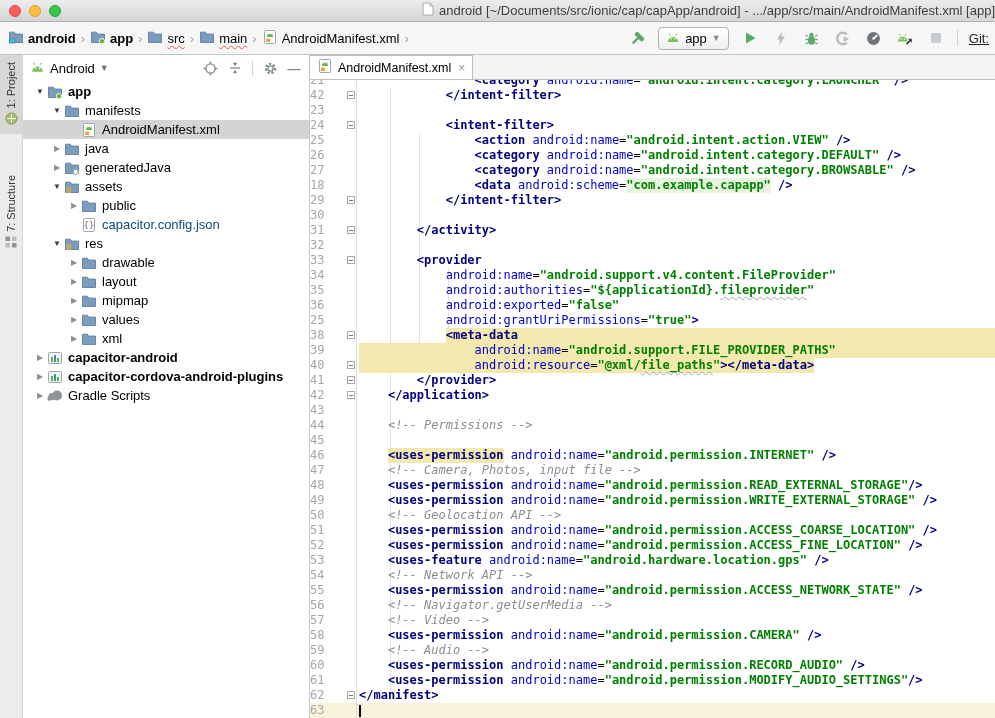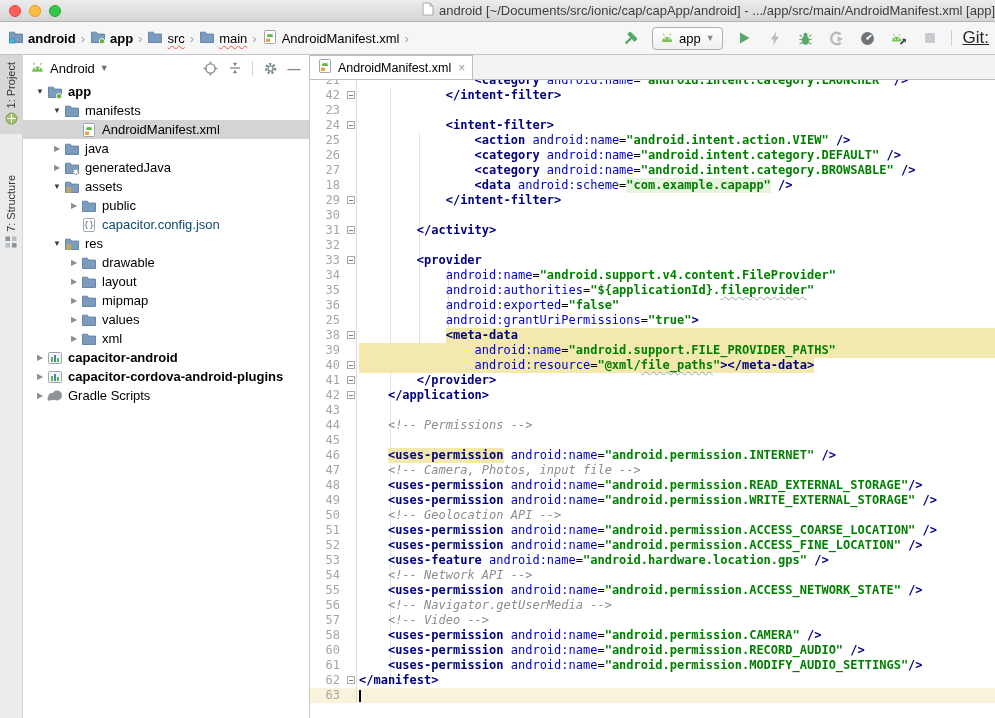--- a/index.html
+++ b/index.html
@@ -25,21 +25,21 @@
   .crumb .lbl { font-size:13px; }
   .crumb .lbl.bold { font-weight:bold; }
   .crumb .lbl.err { text-decoration:underline wavy #E4593F; text-decoration-thickness:1px; text-underline-offset:2px; }
   .chev { color:#A4A4A4; font-size:13px; padding:0 2px; }
   .tools { display:flex; align-items:center; gap:11px; }
   .tbtn { display:flex; align-items:center; justify-content:center; width:20px; height:20px; }
   .runcfg { display:flex; align-items:center; gap:5px; border:1px solid #AFAFAF; border-radius:4px;
             background:linear-gradient(#FFF,#F0F0F0); height:23px; padding:0 7px; }
   .runcfg .dd { color:#8A8A8A; font-size:9px; }
   .tooldiv { width:1px; height:16px; background:#CFCFCF; }
-  .gitlbl { font-size:17px; color:#262626; padding-right:2px;text-decoration:underline; }
+  .gitlbl { font-size:13px; color:#262626; padding-right:2px;text-decoration:underline; }
 
   
   .main { display:flex; height:663px; }
 
   
   .strip { width:23px; background:#ECECEC; border-right:1px solid #D6D6D6;
            display:flex; flex-direction:column; align-items:center; }
   .striptab { display:flex; flex-direction:column; align-items:center; gap:4px;
               padding:7px 0 6px; width:23px; }
   .striptab.active { background:#D7D7D7; }
@@ -69,21 +69,21 @@
   .tab { height:24px; background:#FFF; border:1px solid #BEBEBE; border-bottom:none;
          display:flex; align-items:center; gap:5px; padding:0 7px; font-size:12.5px; margin-left:-1px; }
   .tabclose { color:#9A9A9A; font-size:12px; padding-left:2px; }
 
   .code { flex:1; overflow:hidden; position:relative;
           font-family:"DejaVu Sans Mono","Liberation Mono",monospace; font-size:12px; }
   .codeinner { margin-top:-7px; position:relative; z-index:1; }
   .guide { position:absolute; width:1px; background:#E2E2E2; z-index:0; }
   .cl { display:flex; height:15px; line-height:15px; white-space:pre; }
   .cl.caret-row { background:#FAF3DC; }
-  .ln { width:36px; flex-shrink:0; text-align:right; padding-right:6px; color:#A6A6A6; }
+  .ln { width:36px; flex-shrink:0; text-align:left; padding-right:6px; color:#A6A6A6; }
   .foldc { width:11px; flex-shrink:0; border-right:1px solid #DCDCDC; position:relative; }
   .fico { position:absolute; left:1px; top:3px; width:8px; height:8px;
           border:1px solid #A9A9A9; background:#FFF; }
   .fico::after { content:""; position:absolute; left:1px; right:1px; top:2.5px; height:1px; background:#787878; }
   .ct { padding-left:2px; display:flex; }
   .s-p { color:#000; }
   .s-t { color:#000080; font-weight:bold; }
   .s-a { color:#0000CC; }
   .s-v { color:#008000; font-weight:bold; }
   .s-c { color:#8C8C8C; font-style:italic; }
@@ -530,20 +530,21 @@
           <div class="cl"><span class="ln">49</span><span class="foldc"></span><span class="ct"><span class="s-p">    </span><span class="s-t">&lt;uses-permission</span><span class="s-p"> </span><span class="s-a">android:name</span><span class="s-p">=</span><span class="s-v">"android.permission.WRITE_EXTERNAL_STORAGE"</span><span class="s-p"> </span><span class="s-t">/&gt;</span></span></div>
           <div class="cl"><span class="ln">50</span><span class="foldc"></span><span class="ct"><span class="s-p">    </span><span class="s-c">&lt;!-- Geolocation API --&gt;</span></span></div>
           <div class="cl"><span class="ln">51</span><span class="foldc"></span><span class="ct"><span class="s-p">    </span><span class="s-t">&lt;uses-permission</span><span class="s-p"> </span><span class="s-a">android:name</span><span class="s-p">=</span><span class="s-v">"android.permission.ACCESS_COARSE_LOCATION"</span><span class="s-p"> </span><span class="s-t">/&gt;</span></span></div>
           <div class="cl"><span class="ln">52</span><span class="foldc"></span><span class="ct"><span class="s-p">    </span><span class="s-t">&lt;uses-permission</span><span class="s-p"> </span><span class="s-a">android:name</span><span class="s-p">=</span><span class="s-v">"android.permission.ACCESS_FINE_LOCATION"</span><span class="s-p"> </span><span class="s-t">/&gt;</span></span></div>
           <div class="cl"><span class="ln">53</span><span class="foldc"></span><span class="ct"><span class="s-p">    </span><span class="s-t">&lt;uses-feature</span><span class="s-p"> </span><span class="s-a">android:name</span><span class="s-p">=</span><span class="s-v">"android.hardware.location.gps"</span><span class="s-p"> </span><span class="s-t">/&gt;</span></span></div>
           <div class="cl"><span class="ln">54</span><span class="foldc"></span><span class="ct"><span class="s-p">    </span><span class="s-c">&lt;!-- Network API --&gt;</span></span></div>
           <div class="cl"><span class="ln">55</span><span class="foldc"></span><span class="ct"><span class="s-p">    </span><span class="s-t">&lt;uses-permission</span><span class="s-p"> </span><span class="s-a">android:name</span><span class="s-p">=</span><span class="s-v">"android.permission.ACCESS_NETWORK_STATE"</span><span class="s-p"> </span><span class="s-t">/&gt;</span></span></div>
           <div class="cl"><span class="ln">56</span><span class="foldc"></span><span class="ct"><span class="s-p">    </span><span class="s-c">&lt;!-- Navigator.getUserMedia --&gt;</span></span></div>
           <div class="cl"><span class="ln">57</span><span class="foldc"></span><span class="ct"><span class="s-p">    </span><span class="s-c">&lt;!-- Video --&gt;</span></span></div>
           <div class="cl"><span class="ln">58</span><span class="foldc"></span><span class="ct"><span class="s-p">    </span><span class="s-t">&lt;uses-permission</span><span class="s-p"> </span><span class="s-a">android:name</span><span class="s-p">=</span><span class="s-v">"android.permission.CAMERA"</span><span class="s-p"> </span><span class="s-t">/&gt;</span></span></div>
+          <div class="cl"><span class="ln">59</span><span class="foldc"></span><span class="ct"><span class="s-p">    </span><span class="s-c">&lt;!-- Audio --&gt;</span></span></div>
           <div class="cl"><span class="ln">60</span><span class="foldc"></span><span class="ct"><span class="s-p">    </span><span class="s-t">&lt;uses-permission</span><span class="s-p"> </span><span class="s-a">android:name</span><span class="s-p">=</span><span class="s-v">"android.permission.RECORD_AUDIO"</span><span class="s-p"> </span><span class="s-t">/&gt;</span></span></div>
           <div class="cl"><span class="ln">61</span><span class="foldc"></span><span class="ct"><span class="s-p">    </span><span class="s-t">&lt;uses-permission</span><span class="s-p"> </span><span class="s-a">android:name</span><span class="s-p">=</span><span class="s-v">"android.permission.MODIFY_AUDIO_SETTINGS"</span><span class="s-t">/&gt;</span></span></div>
           <div class="cl"><span class="ln">62</span><span class="foldc"><span class="fico"></span></span><span class="ct"><span class="s-t">&lt;/manifest&gt;</span></span></div>
           <div class="cl caret-row"><span class="ln">63</span><span class="foldc"></span><span class="ct"><span class="caret"></span></span></div>
         </div>
     </div>
   </div>
 </div>
 
 </body></html>

